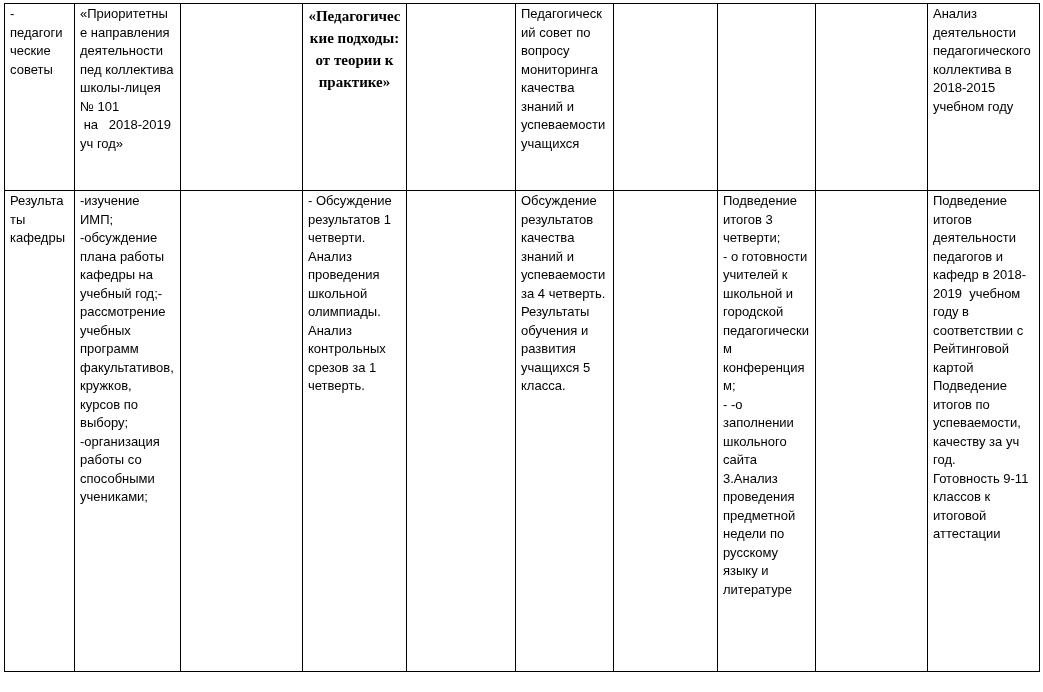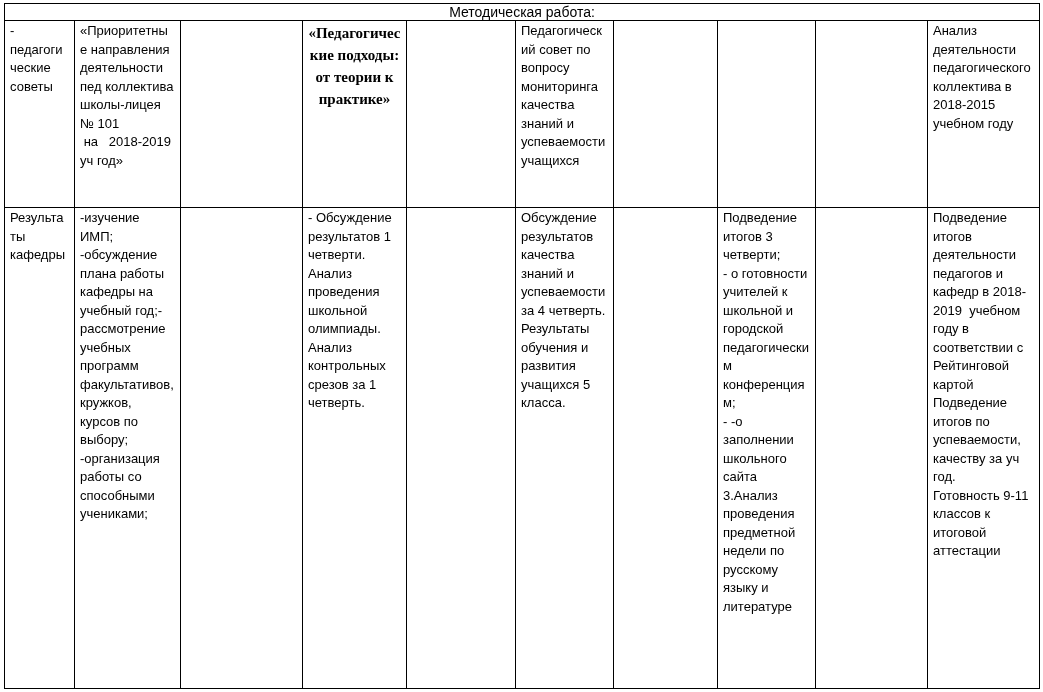--- a/index.html
+++ b/index.html
@@ -60,23 +60,20 @@
       <col style="width:122px">
       <col style="width:104px">
       <col style="width:109px">
     <col style="width:98px">
       <col style="width:104px">
       <col style="width:98px">
       <col style="width:112px">
       <col style="width:112px">
   </colgroup>
   <tbody>
-    <tr class="row-header">
-      <td class="title-cell" colspan="10">Методическая работа:</td>
-    </tr>
     <tr class="row-1">
       <td>-
 педагогические советы</td>
       <td>«Приоритетные направления деятельности пед коллектива школы-лицея № 101
  на   2018-2019 уч год»</td>
       <td></td>
       <td class="serif-bold">«Педагогические подходы: от теории к практике»</td>
       <td></td>
       <td>Педагогический совет по вопросу мониторинга качества знаний и успеваемости учащихся</td>
       <td></td>

